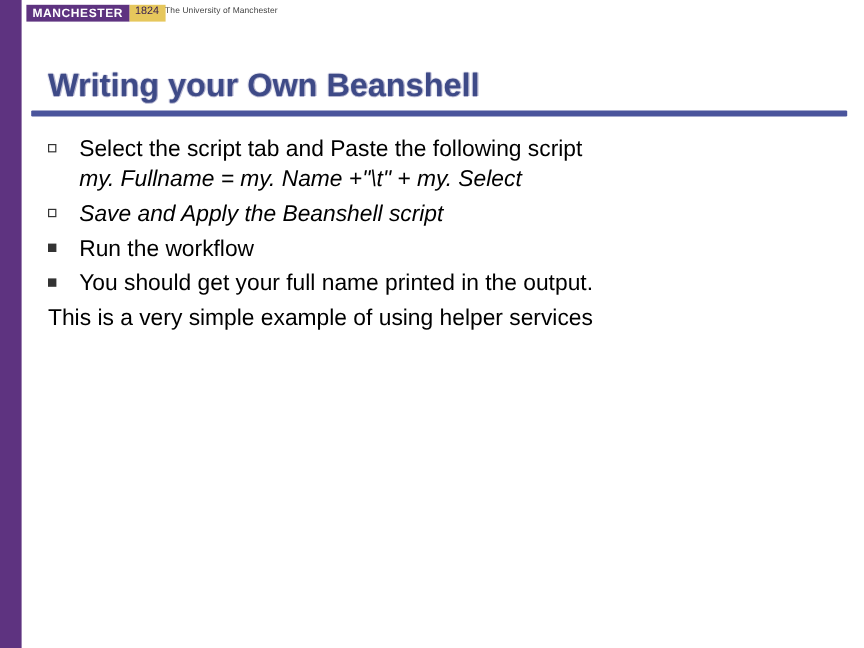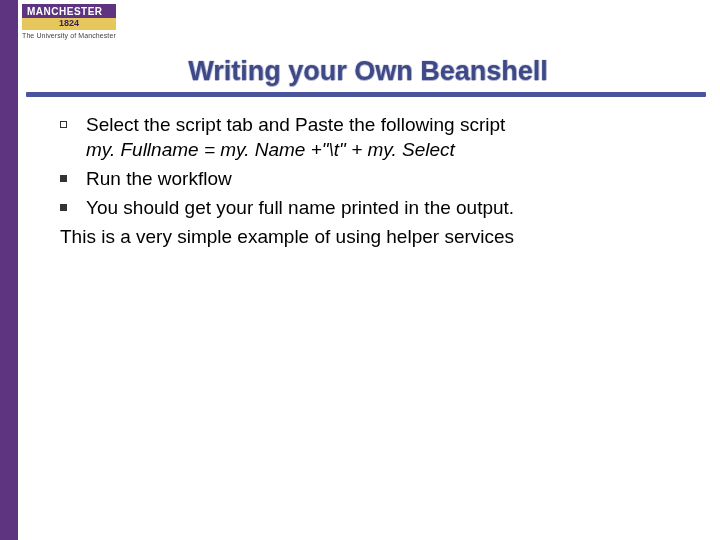--- a/index.html
+++ b/index.html
@@ -31,54 +31,53 @@
     padding-left: 8px;
     box-sizing: border-box;
   }
   .logo-area {
     position: absolute;
     left: 22px;
     top: 4px;
   }
   .logo-block {
     display: flex;
-    flex-direction: column;
   }
   .logo-badge {
     background: #5e3380;
     color: #fff;
     font-size: 10px;
     font-weight: bold;
     padding: 2px 5px 0 5px;
     letter-spacing: 0.5px;
     display: inline-block;
     line-height: 12px;
   }
   .logo-year {
     background: #e6c75c;
     color: #3a2050;
     font-size: 9px;
-    font-weight: bold;
+    font-weight: normal;
     padding: 0 5px 1px 5px;
     display: inline-block;
     text-align: center;
     line-height: 11px;
   }
   .logo-sub {
     font-size: 7px;
     color: #444;
     margin-top: 2px;
     letter-spacing: 0.1px;
   }
   .title {
     position: absolute;
     top: 56px;
     right: 24px;
     left: 40px;
-    text-align: center;
+    text-align: left;
     font-family: Verdana, Geneva, sans-serif;
     font-size: 27px;
     font-weight: bold;
     color: #3e4a87;
     text-shadow:
       1px 0 0 #b6b6d0,
       0 1px 0 #b6b6d0,
       -1px 0 0 #e8e8f2,
       0 -1px 0 #e8e8f2;
   }
@@ -87,21 +86,21 @@
     top: 92px;
     left: 26px;
     right: 14px;
     height: 5px;
     background: #4a559c;
     border-radius: 1px;
   }
   .body {
     position: absolute;
     top: 112px;
-    left: 60px;
+    left: 40px;
     right: 22px;
     font-size: 19px;
     line-height: 1.32;
     color: #000;
   }
   .li {
     display: flex;
     margin-bottom: 4px;
   }
   .li .mk {
@@ -165,20 +164,24 @@
 <div class="body">
 
   <div class="li">
     <div class="mk square"></div>
     <div class="tx">
       <span>Select the script tab and Paste the following script</span><br>
       <span class="ital">my. Fullname = my. Name +"\t" + my. Select</span>
     </div>
   </div>
 
+  <div class="li">
+    <div class="mk square"></div>
+    <div class="tx ital">Save and Apply the Beanshell script</div>
+  </div>
 
 
   <div class="li">
     <div class="mk filled"></div>
     <div class="tx">Run the workflow</div>
   </div>
 
   <div class="li">
     <div class="mk filled"></div>
     <div class="tx">You should get your full name printed in the output.</div>

